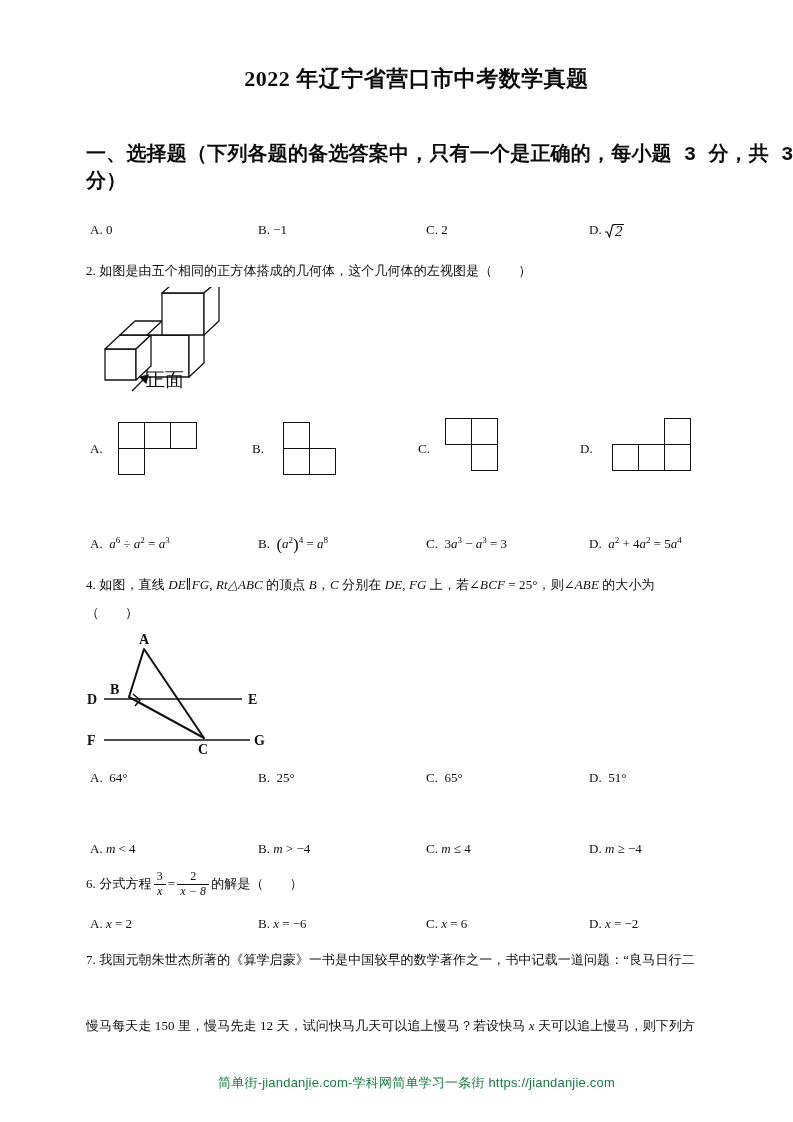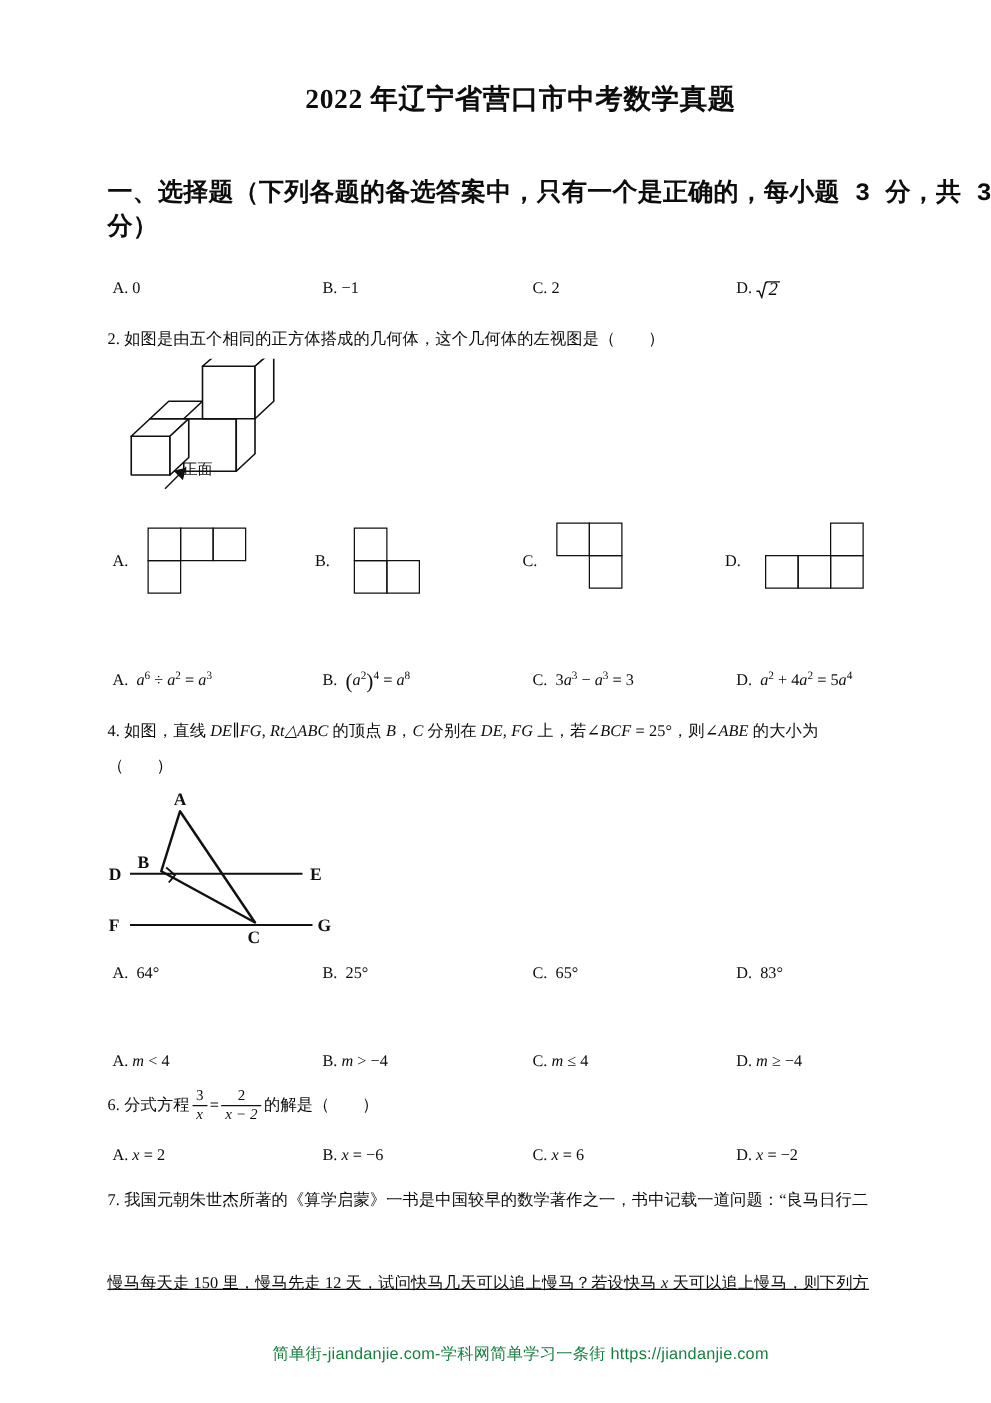--- a/index.html
+++ b/index.html
@@ -115,21 +115,21 @@
     top: -1px;
   }
   .frac .num { display: block; padding: 0 3px; }
   .frac .den { display: block; border-top: 1px solid #111; padding: 0 3px; }
 
   
   .solid { position: absolute; left: 70px; top: 283px; }
   .zm-label {
     position: absolute;
     left: 126px; top: 363px;
-    font-size: 12px;
+    font-size: 19px;
     font-family: Liberation Mono, monospace;
   }
 
   
   .grid { position: absolute; }
   .grid .cell {
     position: absolute;
     width: 27px; height: 27px;
     border: 1.4px solid #111;
     box-sizing: border-box;
@@ -322,21 +322,21 @@
     <span class="op o2">
       <span>B.</span>&nbsp;
       <span>25°</span>
     </span>
     <span class="op o3">
       <span>C.</span>&nbsp;
       <span>65°</span>
     </span>
     <span class="op o4">
       <span>D.</span>&nbsp;
-      <span>83°</span>
+      <span>51°</span>
     </span>
   </div>
 
 
   <div class="opts" style="top:837px;">
     <span class="op o1">
       <span>A.</span>&nbsp;<span class="it">m</span><span> &lt; 4</span>
     </span>
     <span class="op o2">
       <span>B.</span>&nbsp;<span class="it">m</span><span> &gt; −4</span>
@@ -345,21 +345,21 @@
       <span>C.</span>&nbsp;<span class="it">m</span><span> ≤ 4</span>
     </span>
     <span class="op o4">
       <span>D.</span>&nbsp;<span class="it">m</span><span> ≥ −4</span>
     </span>
   </div>
 
   <div class="q" style="left:66px; top:867px;">
     <span class="qline">
       <span>6.</span>
-      <span>分式方程</span><span class="frac"><span class="num">3</span><span class="den it">x</span></span><span>=</span><span class="frac"><span class="num">2</span><span class="den it">x − 2</span></span><span>的解是（　　）</span>
+      <span>分式方程</span><span class="frac"><span class="num">3</span><span class="den it">x</span></span><span>=</span><span class="frac"><span class="num">2</span><span class="den it">x − 8</span></span><span>的解是（　　）</span>
     </span>
   </div>
 
   <div class="opts" style="top:912px;">
     <span class="op o1">
       <span>A.</span>&nbsp;<span class="it">x</span><span> = 2</span>
     </span>
     <span class="op o2">
       <span>B.</span>&nbsp;<span class="it">x</span><span> = −6</span>
     </span>
@@ -370,21 +370,21 @@
       <span>D.</span>&nbsp;<span class="it">x</span><span> = −2</span>
     </span>
   </div>
 
   <div class="q" style="left:66px; top:945px;">
     <span class="qline">
       <span>7.</span>
       <span>我国元朝朱世杰所著的《算学启蒙》一书是中国较早的数学著作之一，书中记载一道问题：“良马日行二</span>
     </span>
   </div>
-  <div class="q" style="left:66px; top:1011px;text-decoration:underline;">
+  <div class="q" style="left:66px; top:1011px;">
     <span class="qline">
       <span>慢马每天走 150 里，慢马先走 12 天，试问快马几天可以追上慢马？若设快马 </span><span class="it">x</span><span> 天可以追上慢马，则下列方</span>
     </span>
   </div>
 
   <div class="footer">简单街-jiandanjie.com-学科网简单学习一条街 https://jiandanjie.com</div>
 
 </div>
 
 </body></html>

